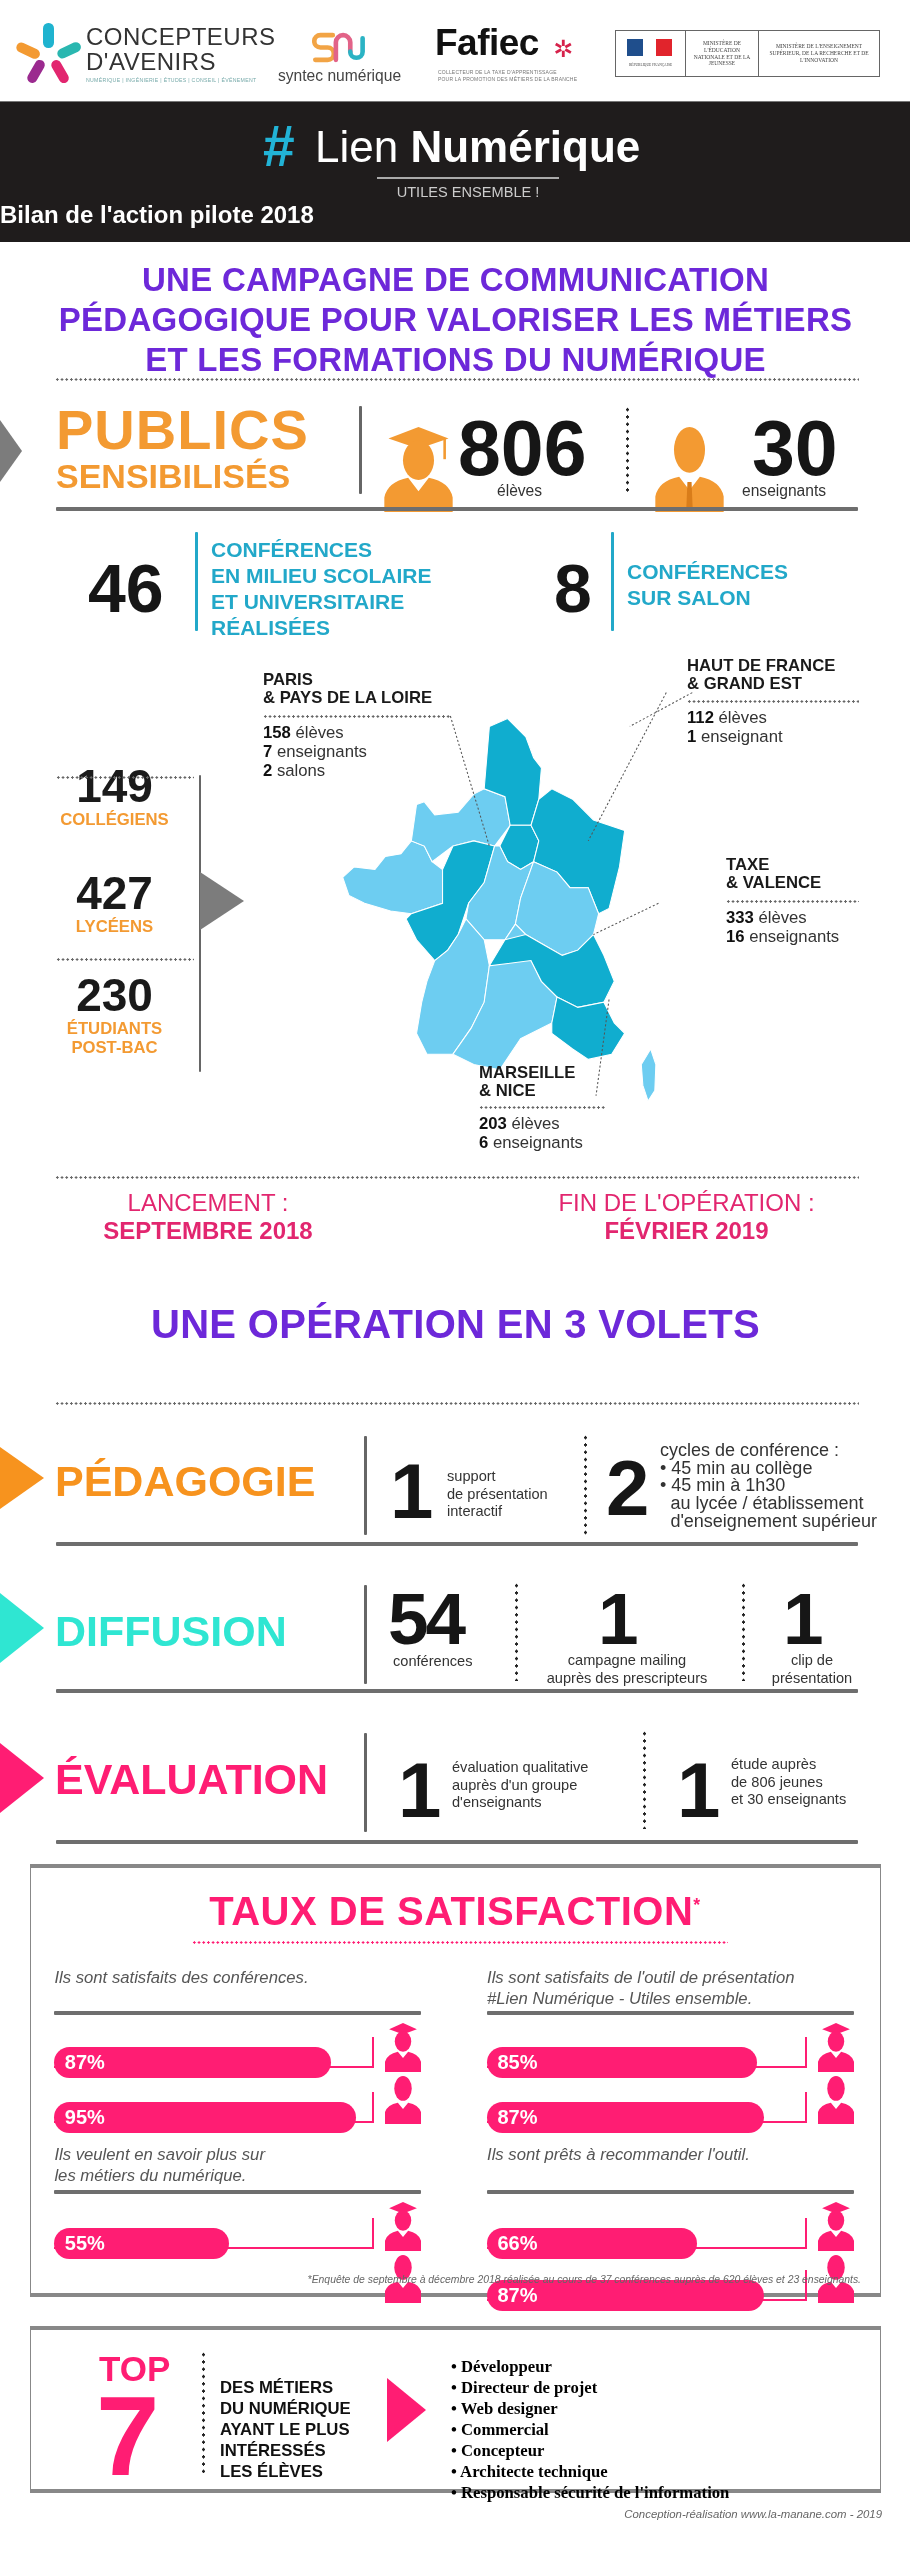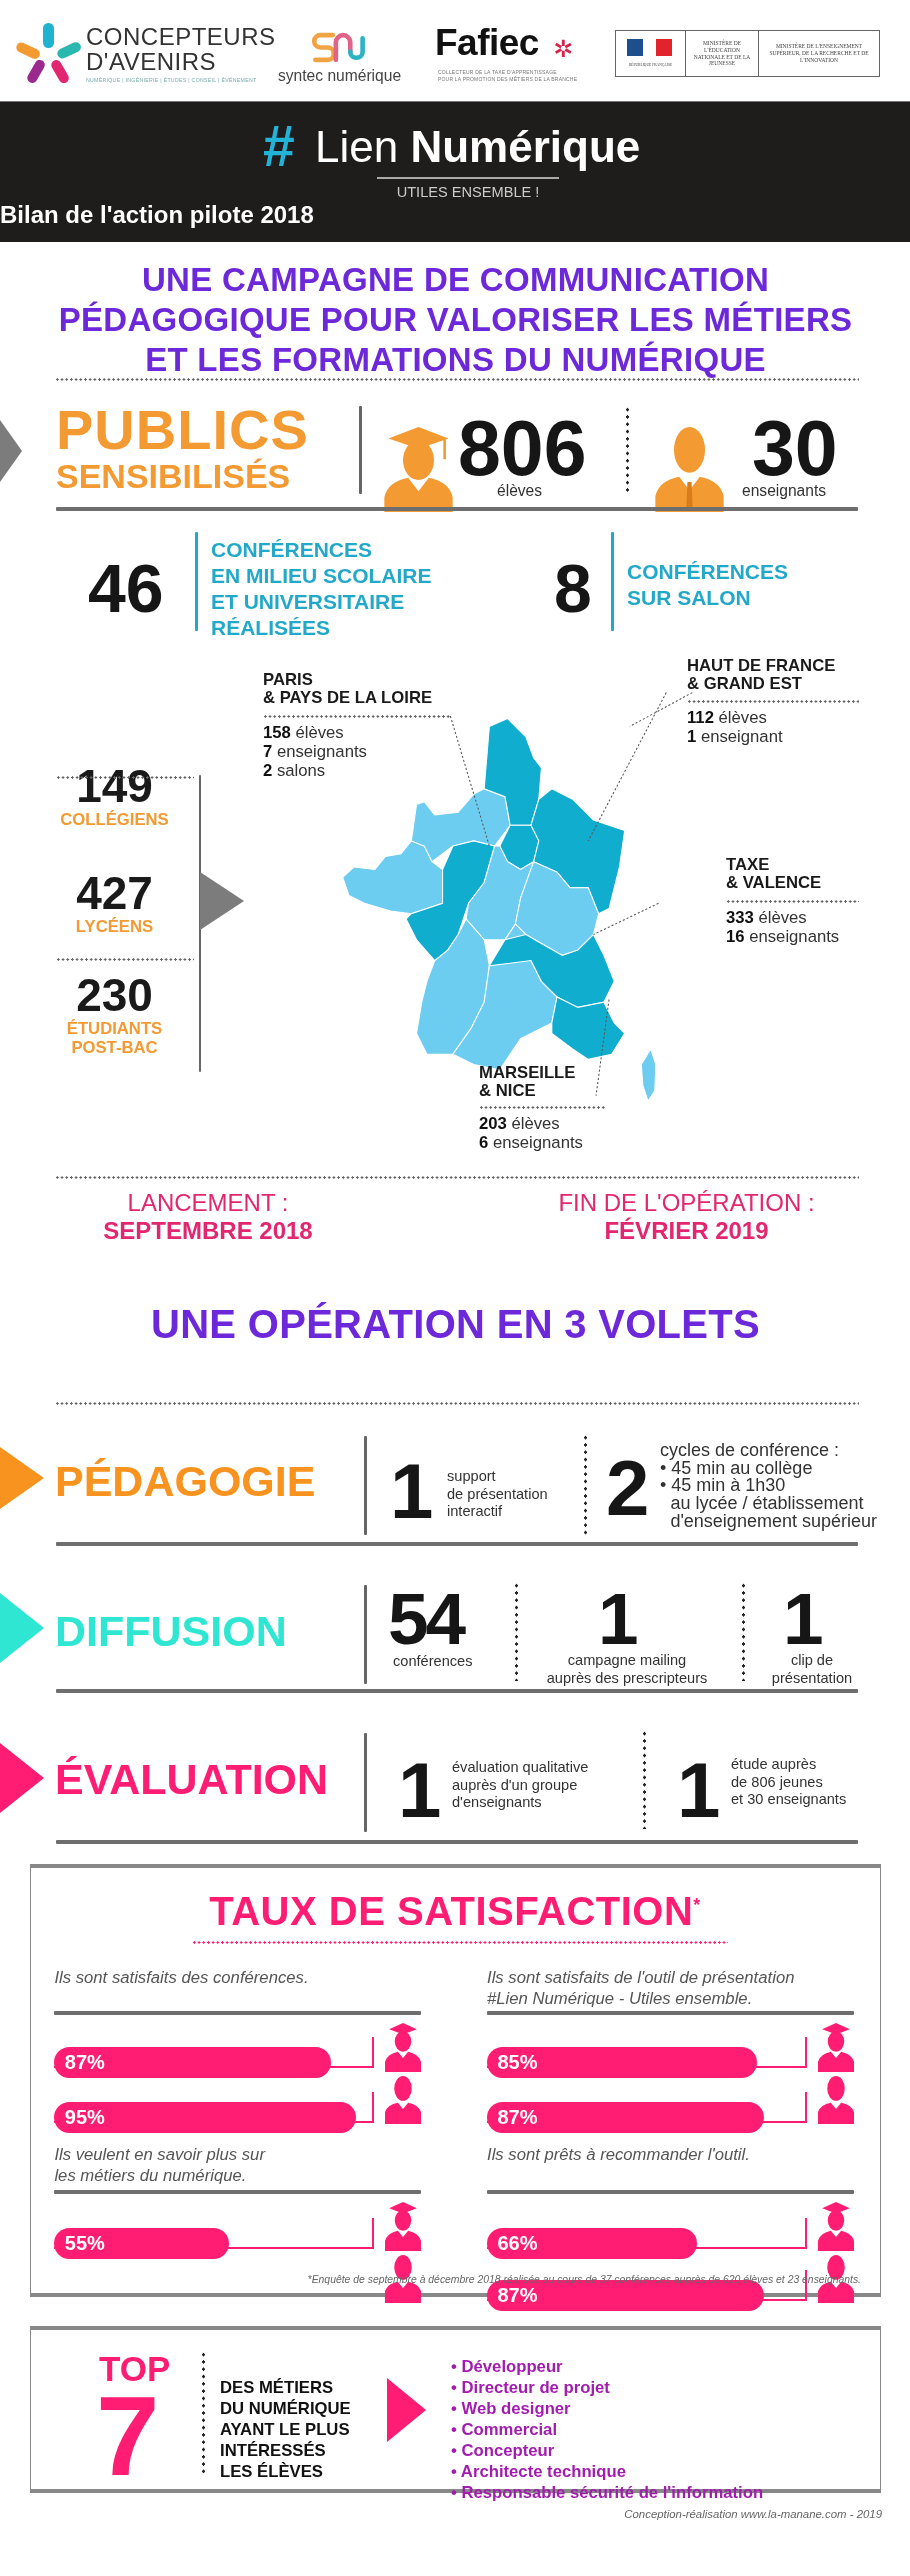--- a/index.html
+++ b/index.html
@@ -441,21 +441,21 @@
   <div class="abs bold magenta" style="left:65px; top:49px; font-size:114px; line-height:114px;">7</div>
   <div class="vdots" style="left:171px; top:21px; height:122px;"></div>
   <div class="abs bold" style="left:189px; top:47px; font-size:16.7px; line-height:21px; color:#111;">
     <div>DES MÉTIERS</div>
     <div>DU NUMÉRIQUE</div>
     <div>AYANT LE PLUS</div>
     <div>INTÉRESSÉS</div>
     <div>LES ÉLÈVES</div>
   </div>
   <div class="arrow-r" style="left:356px; top:48px; border-top:32px solid transparent; border-bottom:32px solid transparent; border-left:39px solid #ff1d73;"></div>
-  <ul class="abs bold" style="left:420px; top:26px; list-style:none; font-size:16.7px; line-height:21px; color:#a21caf;">
+  <ul class="abs bold" style="left:420px; top:26px; list-style:none; font-size:16.7px; line-height:21px; color:#000000;font-family:Liberation Serif, serif;">
     <li>• <span>Développeur</span></li>
     <li>• <span>Directeur de projet</span></li>
     <li>• <span>Web designer</span></li>
     <li>• <span>Commercial</span></li>
     <li>• <span>Concepteur</span></li>
     <li>• <span>Architecte technique</span></li>
     <li>• <span>Responsable sécurité de l'information</span></li>
   </ul>
 </div>
 <div class="abs" style="left:520px; top:2508px; width:362px; text-align:right; font-size:11.4px; font-style:italic; color:#666;">Conception-réalisation www.la-manane.com - 2019</div>

